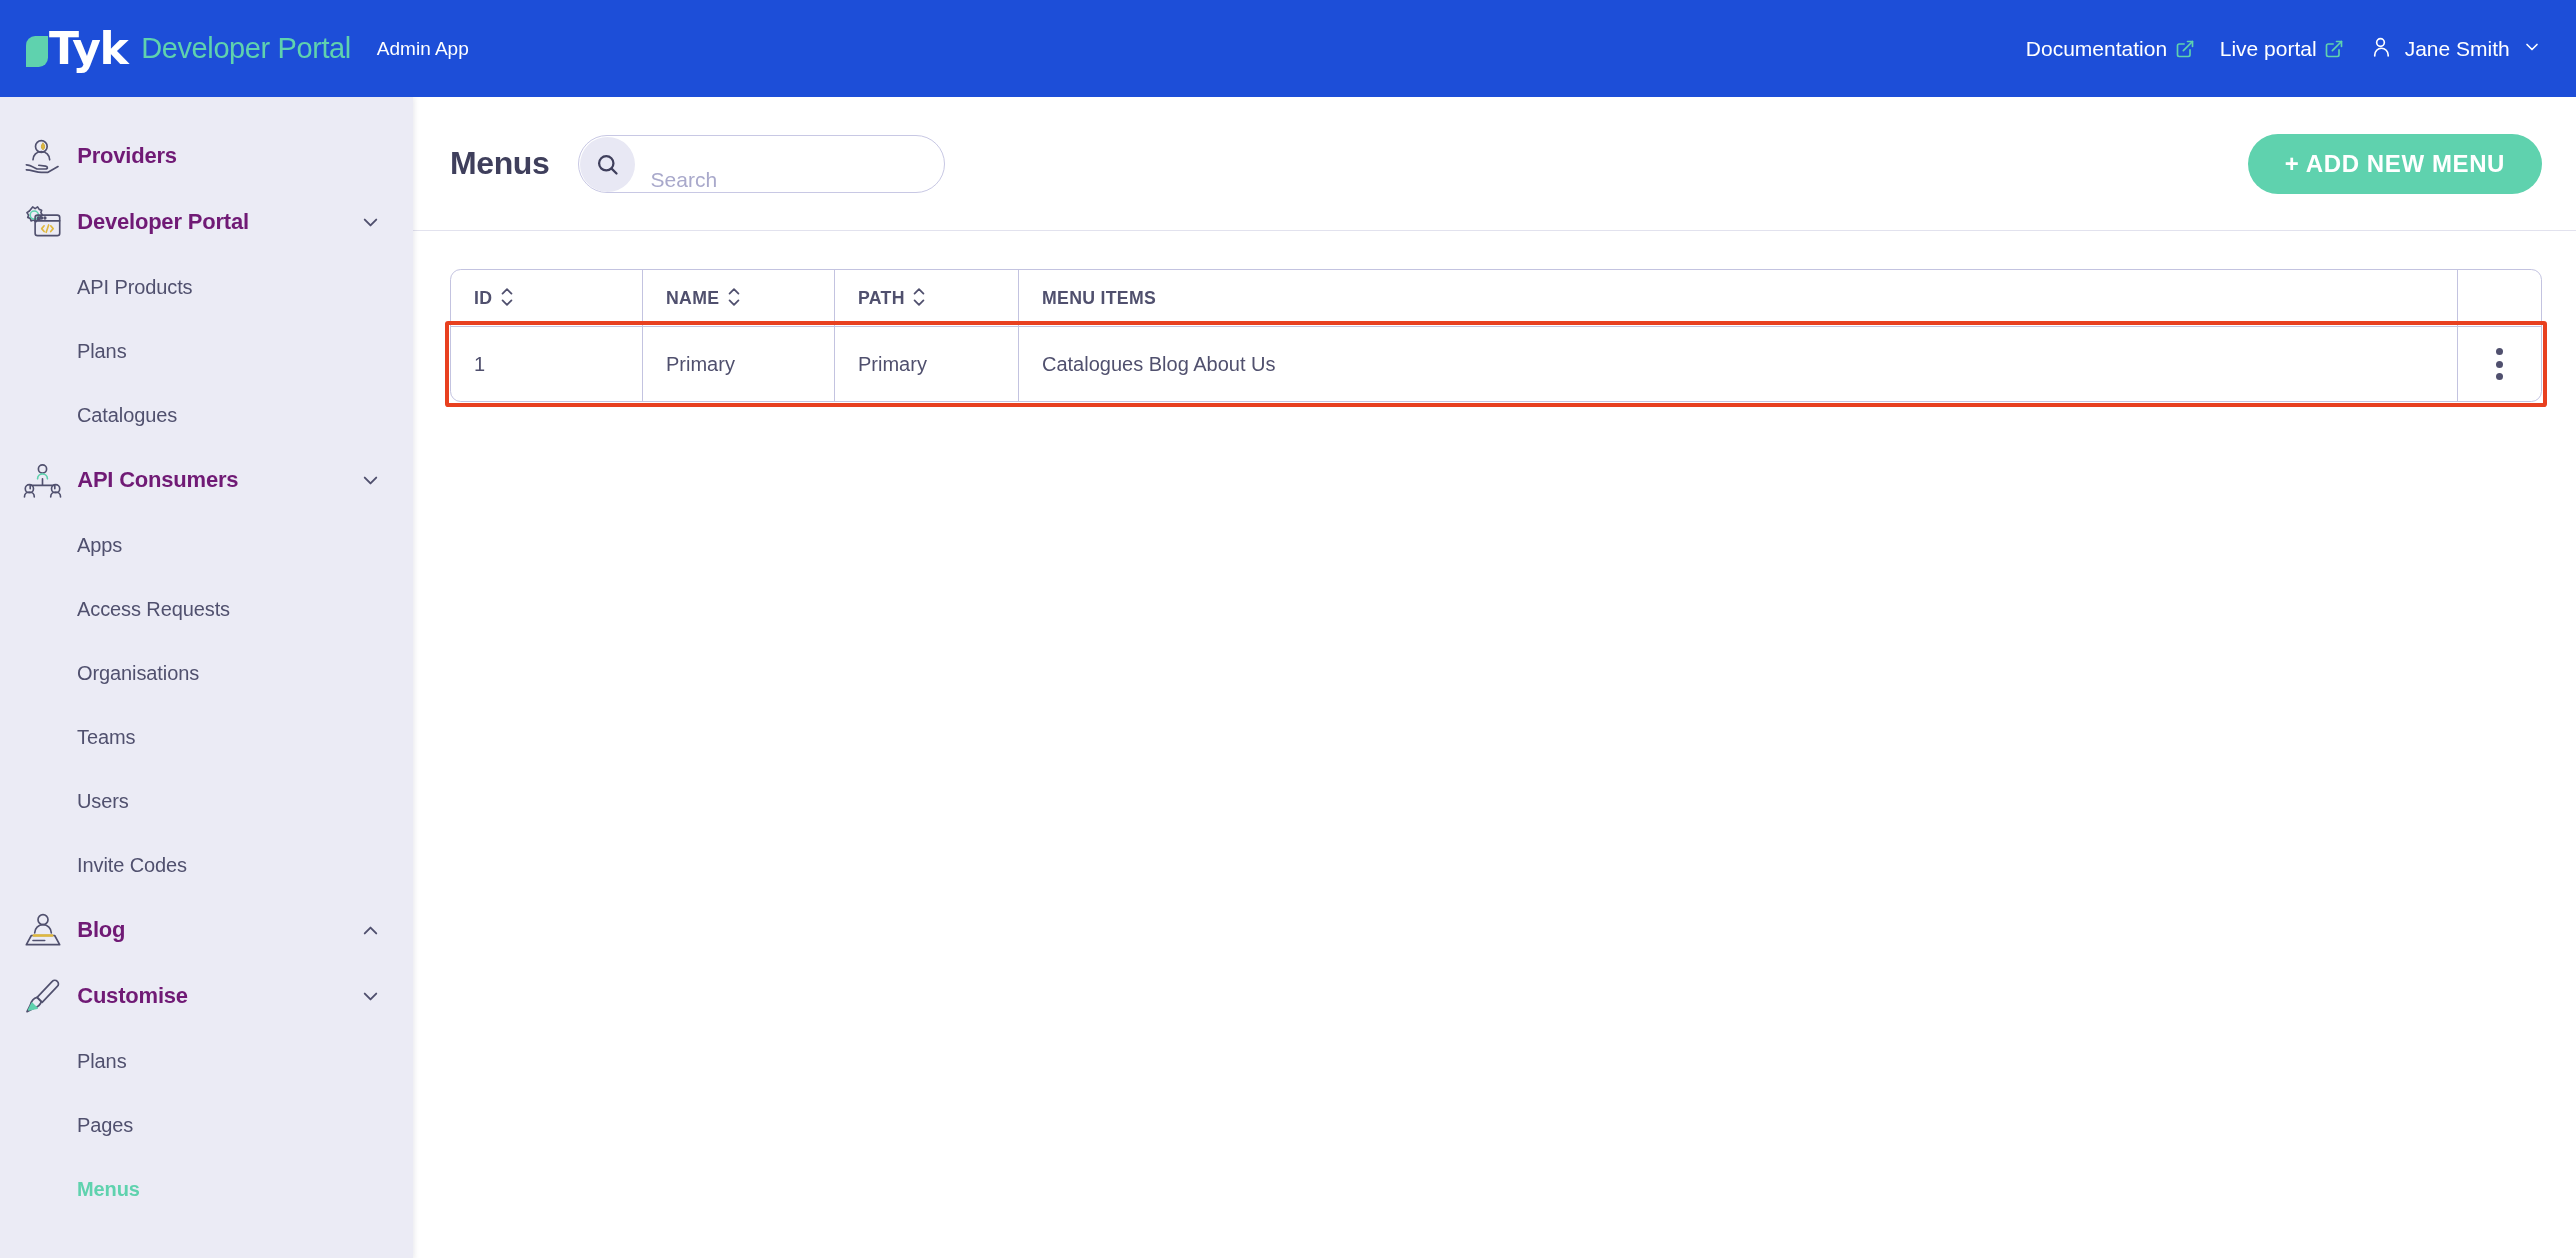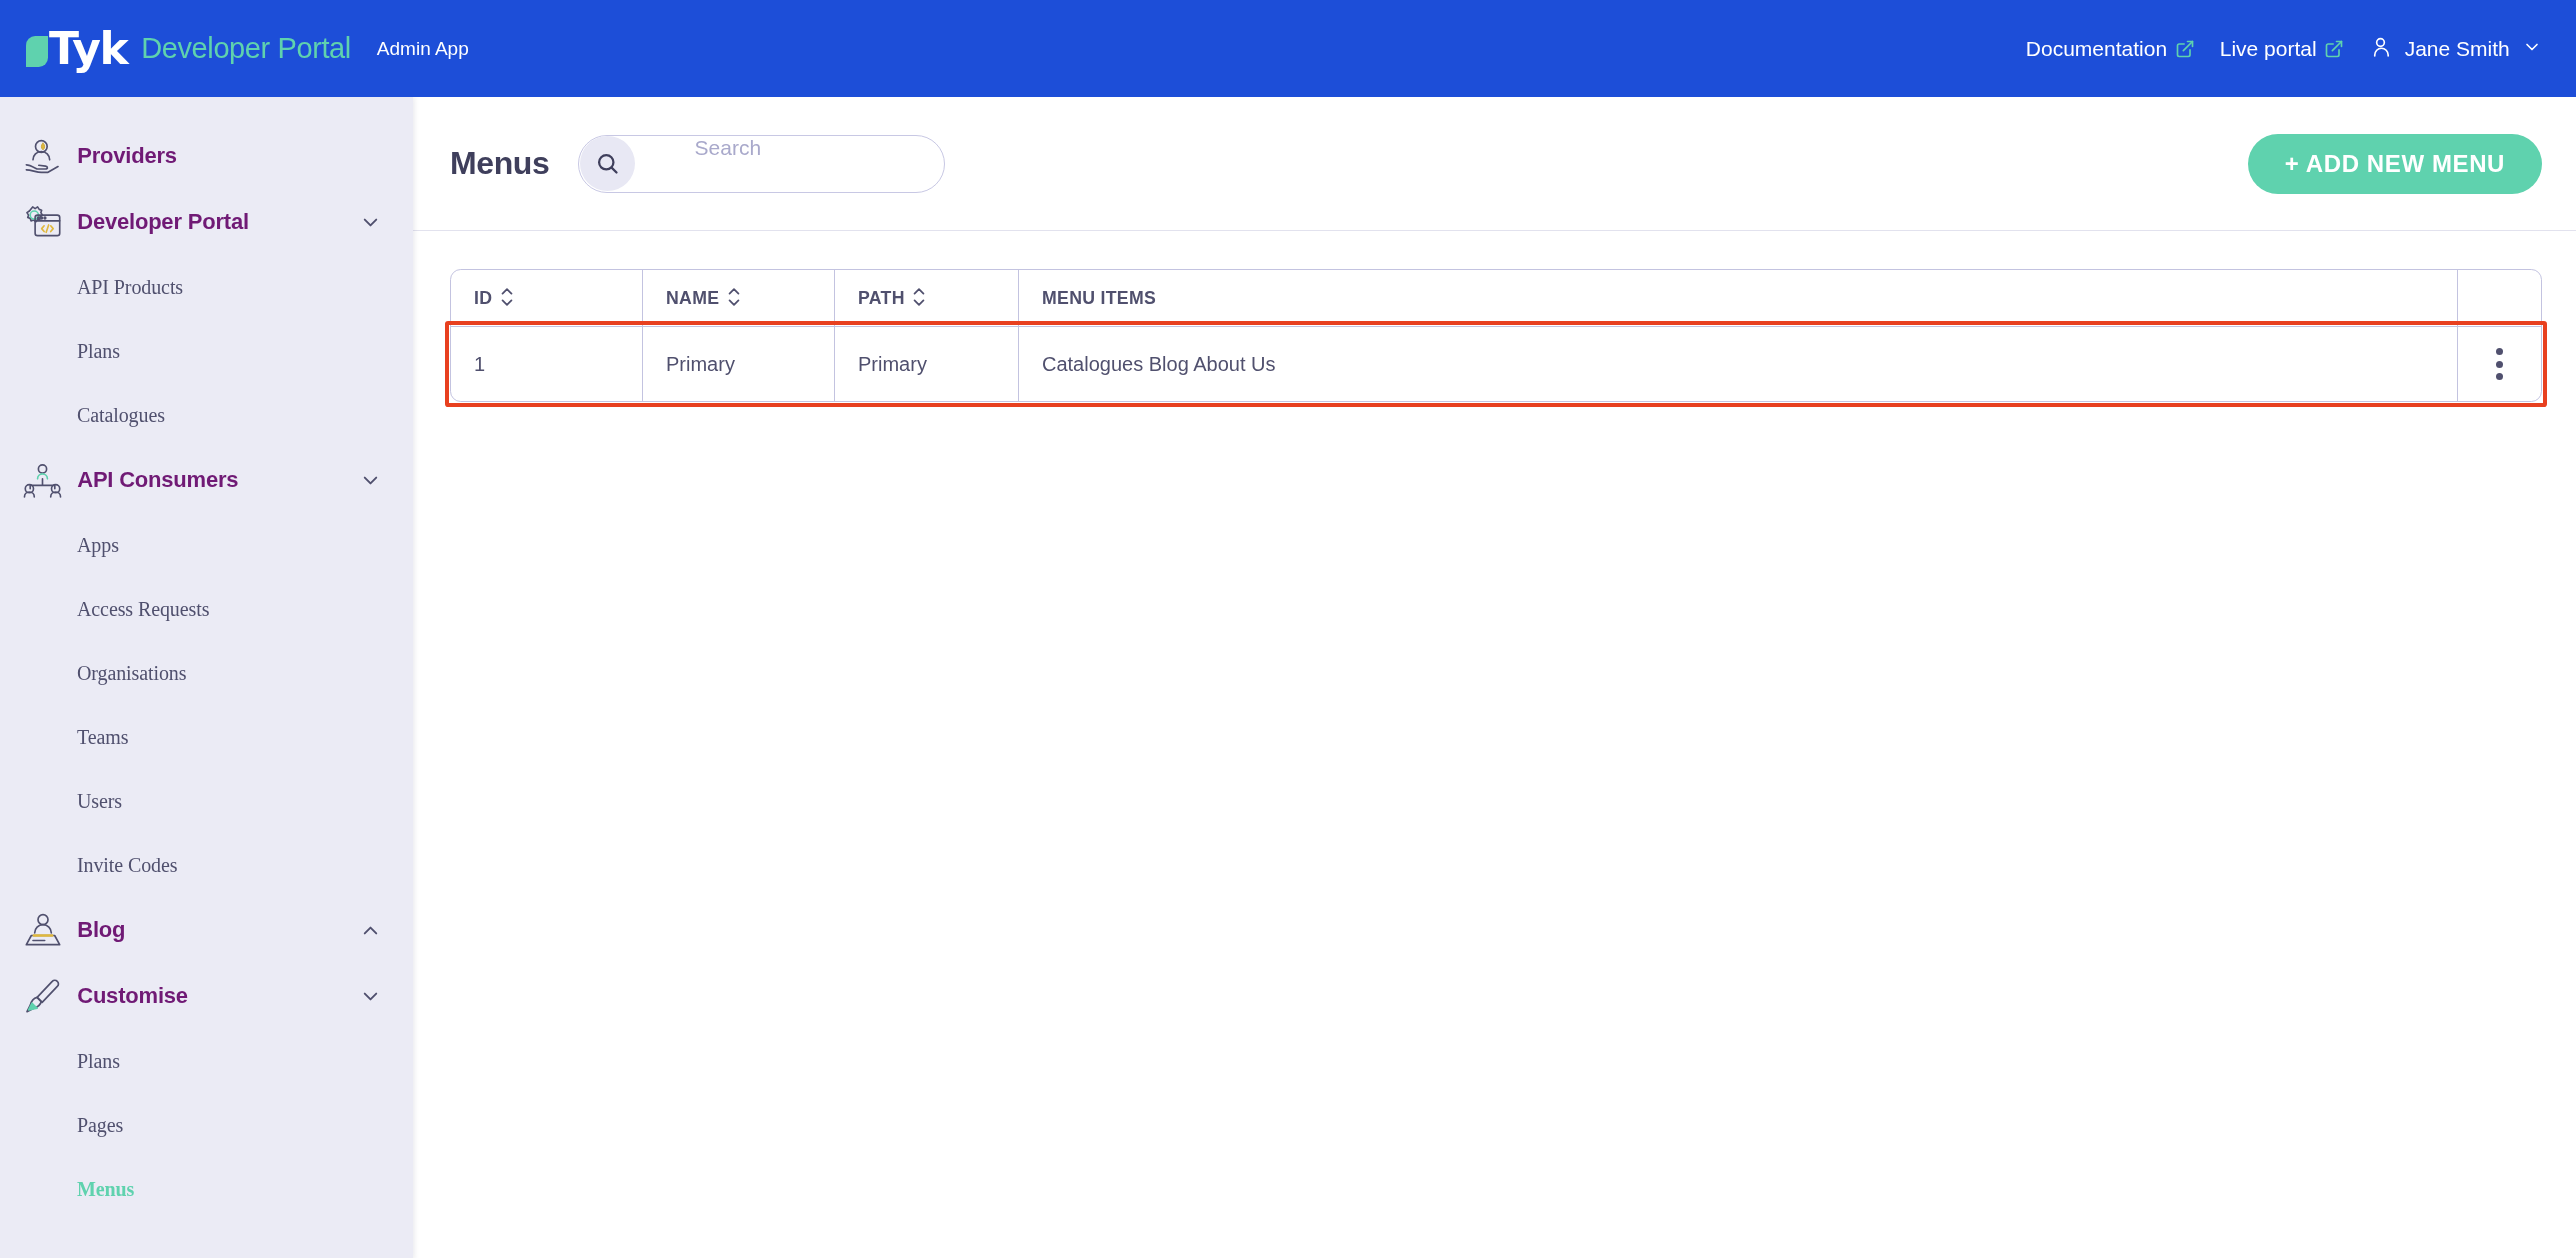--- a/index.html
+++ b/index.html
@@ -73,41 +73,40 @@
   .nav-group-label {
     font-size: 22px; font-weight: 700; color: #701a75;
     margin-left: 9.2px; letter-spacing: -0.2px; white-space: nowrap;
   }
   .chev { margin-left: auto; display: flex; align-items: center; }
   .nav-sub {
     display: flex; align-items: center;
     height: 64px; padding-left: 77px;
     cursor: pointer;
   }
-  .nav-sub-label { font-size: 20px; color: #50506E; letter-spacing: -0.1px; font-family: Liberation Serif, serif; }
+  .nav-sub-label { font-size: 20px; color: #50506E; letter-spacing: -0.1px; }
   .nav-sub.active .nav-sub-label { color: #5FD2AE; font-weight: 700; }
 
   
   .main { flex: 1; background: #ffffff; min-width: 0; display: flex; flex-direction: column; }
   .toolbar {
     height: 134px; min-height: 134px;
     display: flex; align-items: center;
     padding: 0 34px 0 37px;
     border-bottom: 1.5px solid #E2E2EE;
   }
   .page-title {
     font-size: 32px; font-weight: 700; color: #3F3F5C;
     letter-spacing: -0.4px; margin-right: 29px;
   }
   .searchbox {
     width: 367px; height: 58px;
     border: 1.5px solid #C8C8E4; border-radius: 29px;
-    display: flex; align-items: flex-start; background: #fff;
+    display: flex; align-items: flex-end; background: #fff;
     overflow: hidden;
-    gap: 44px;
   }
   .search-circle {
     width: 55px; min-width: 55px; height: 55px;
     background: #E8E8F4; border-radius: 50%;
     display: flex; align-items: center; justify-content: center;
     margin-left: 0.8px;
   }
   .search-input {
     flex: 1; border: none; outline: none; background: transparent;
     font-family: "Liberation Sans", sans-serif;

